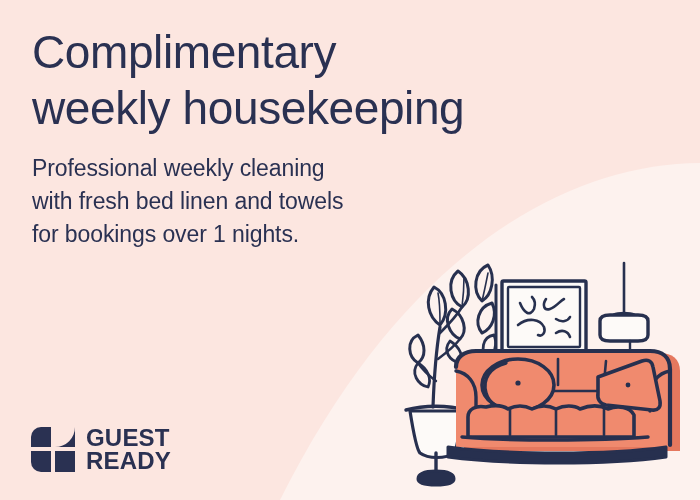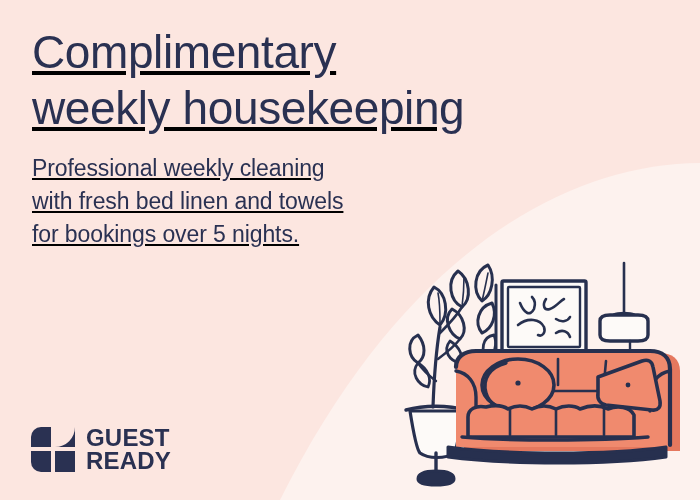--- a/index.html
+++ b/index.html
@@ -29,21 +29,20 @@
     width: 700px;
     height: 500px;
   }
 
   
   #text-block {
     position: absolute;
     left: 32px;
     top: 24px;
     width: 560px;
-    text-decoration: underline;
   }
 
   #headline {
     color: #2A3152;
     font-size: 46px;
     line-height: 56px;
     font-weight: 300;
     letter-spacing: -0.4px;
     white-space: pre-line;
     margin: 0;
@@ -96,21 +95,21 @@
   <svg id="bg-layer" viewBox="0 0 700 500">
     <rect x="0" y="0" width="700" height="500" fill="#FCE6E0"></rect>
     <path d="M 700,163 C 560,164 400,260 280,500 L 700,500 Z" fill="#FDF2EE"></path>
   </svg>
 
   <div id="text-block">
     <h1 id="headline">Complimentary
 weekly housekeeping</h1>
     <p id="subcopy">Professional weekly cleaning
 with fresh bed linen and towels
-for bookings over 5 nights.</p>
+for bookings over 1 nights.</p>
   </div>
 
   <div id="logo">
     <svg width="44" height="45" viewBox="0 0 44 45">
 
       <path d="M 20,0 L 20,20 L 0,20 L 0,10 A 10,10 0 0 1 10,0 Z" fill="#2A3152"></path>
 
       <path d="M 44,0 L 44,20 L 24,20 A 20,20 0 0 0 44,0 Z" fill="#2A3152"></path>
 
       <path d="M 20,24 L 20,45 L 10,45 A 10,10 0 0 1 0,35 L 0,24 Z" fill="#2A3152"></path>

